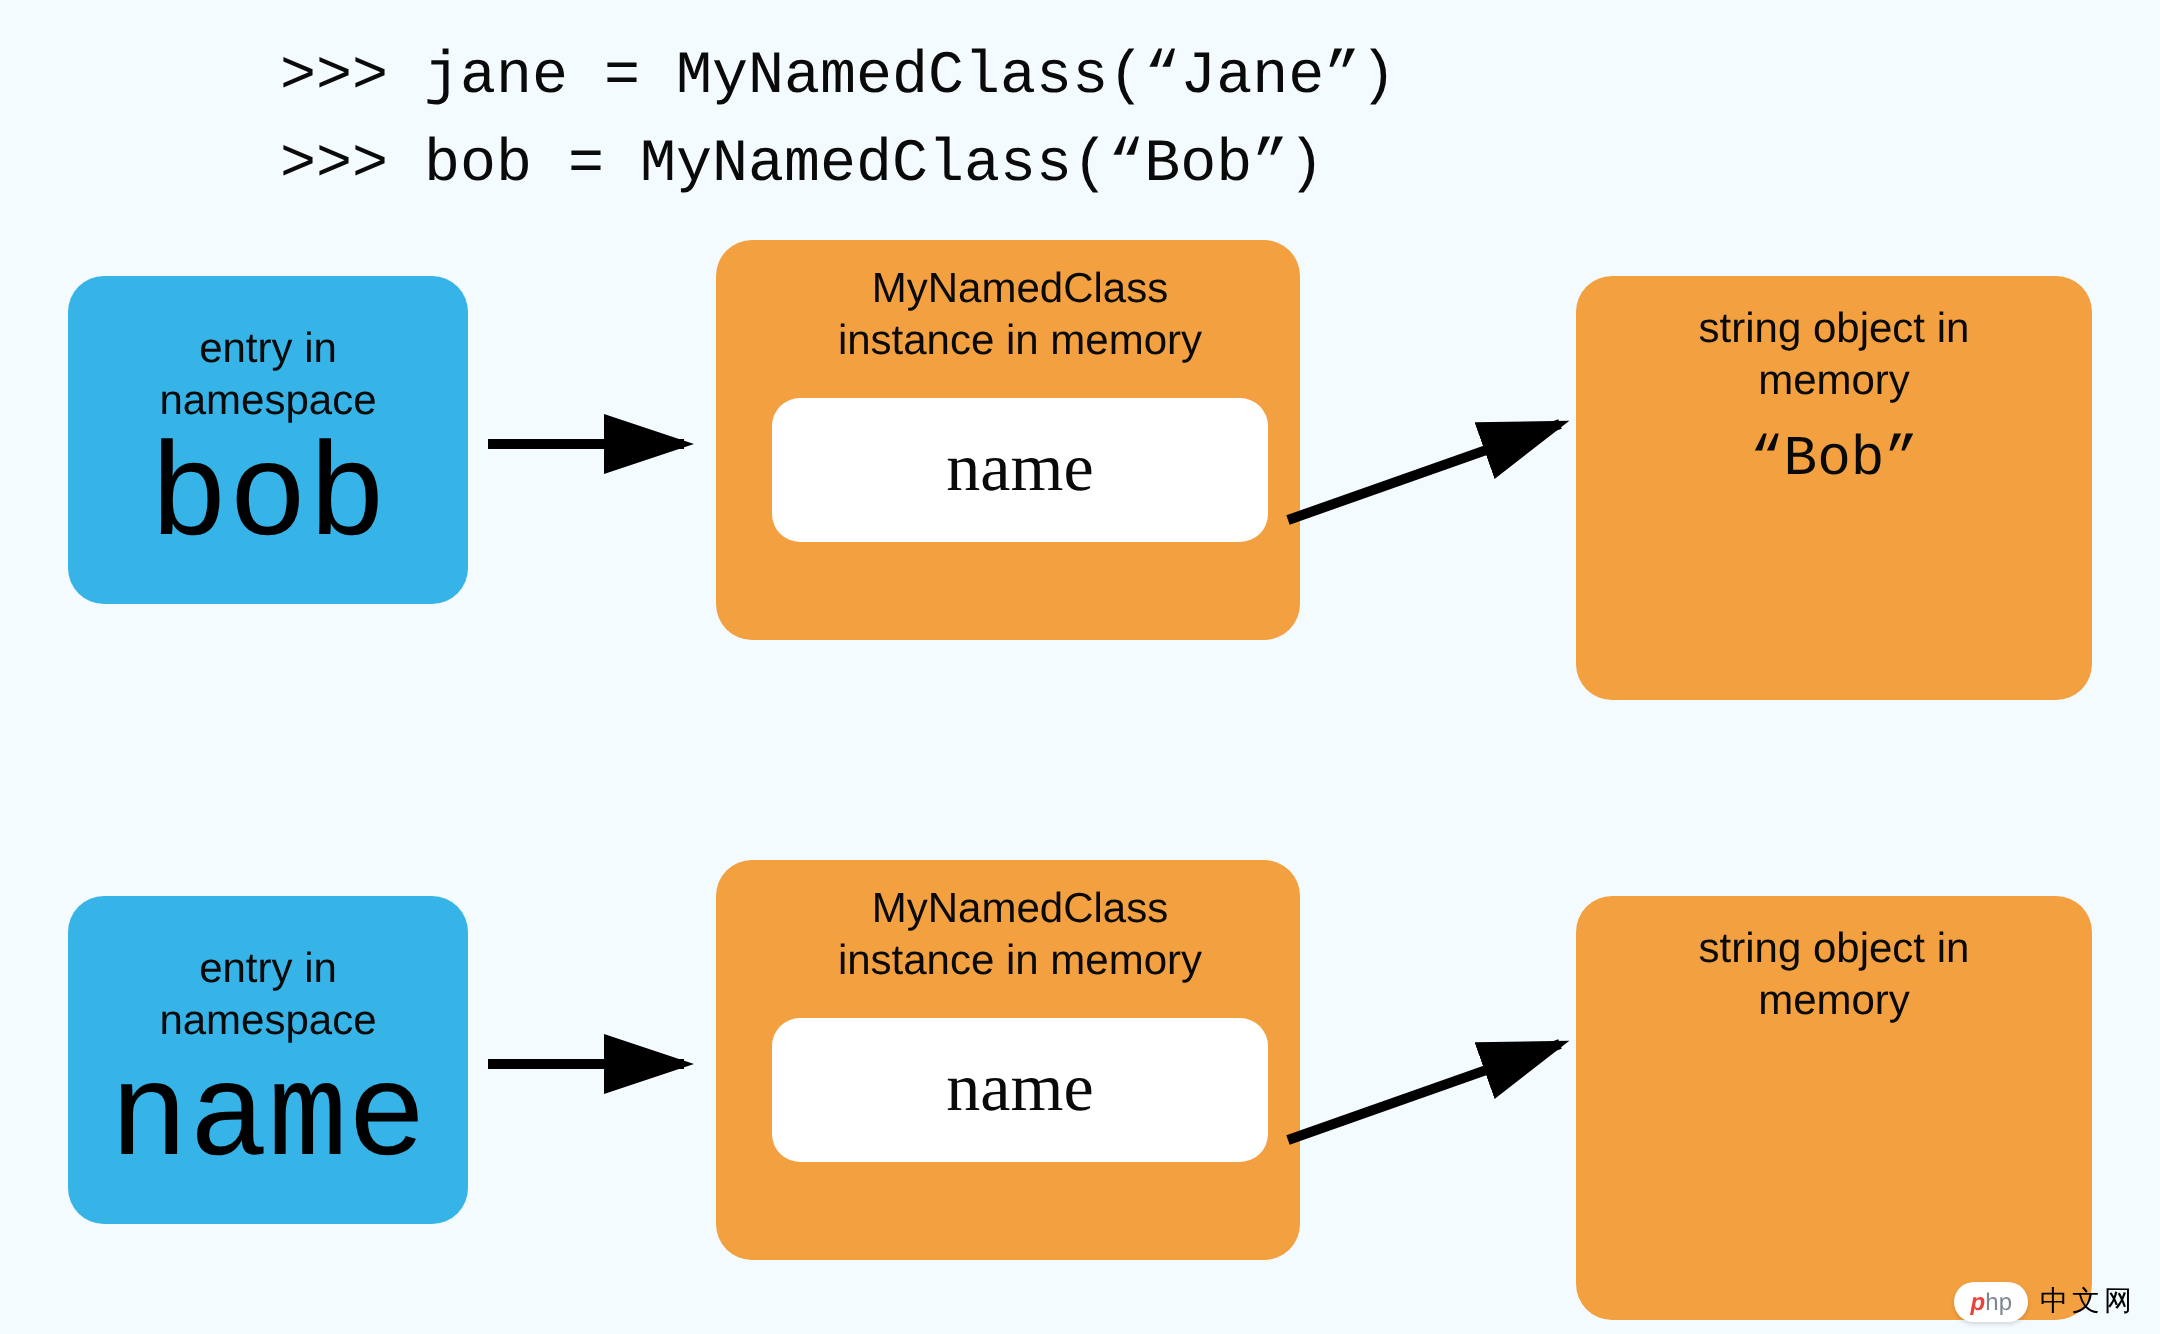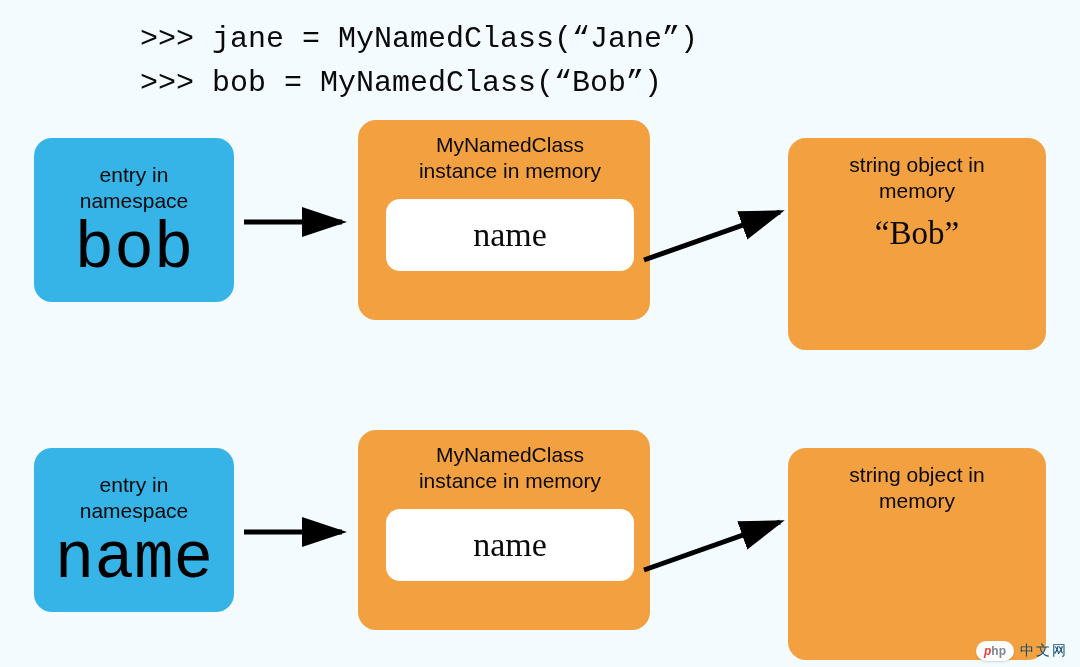--- a/index.html
+++ b/index.html
@@ -89,51 +89,51 @@
     height: 212px;
     background: #f3a040;
     color: #0a0a0a;
     padding-top: 14px;
   }
   .str-label {
     font-size: 21px;
     line-height: 1.25;
   }
   .str-val {
-    font-family: Liberation Serif, serif;
-    font-size: 33px;
+    font-family: Liberation Mono, monospace;
+    font-size: 28px;
     margin-top: 10px;
   }
 
   .arrow {
     position: absolute;
     overflow: visible;
   }
 
   .watermark {
     position: absolute;
     right: 12px;
     bottom: 6px;
     display: flex;
     align-items: center;
     gap: 6px;
     font-family: Arial, sans-serif;
   }
   .watermark .pill {
     background: #fff;
     color: #7d8790;
-    font-weight: bold;
+    font-weight: normal;
     font-size: 12px;
     padding: 3px 8px;
     border-radius: 10px;
     box-shadow: 0 1px 2px rgba(0,0,0,.15);
   }
   .watermark .pill b { color: #e8443b; font-style: italic; }
   .watermark .zh {
-    color: #0c4a6e;
+    color: #000000;
     font-size: 14px;
     letter-spacing: 2px;
   }
 </style>
 </head>
 <body>
 
 <div class="code-block">
   <div>&gt;&gt;&gt; jane = MyNamedClass(“Jane”)</div>
   <div>&gt;&gt;&gt; bob = MyNamedClass(“Bob”)</div>

